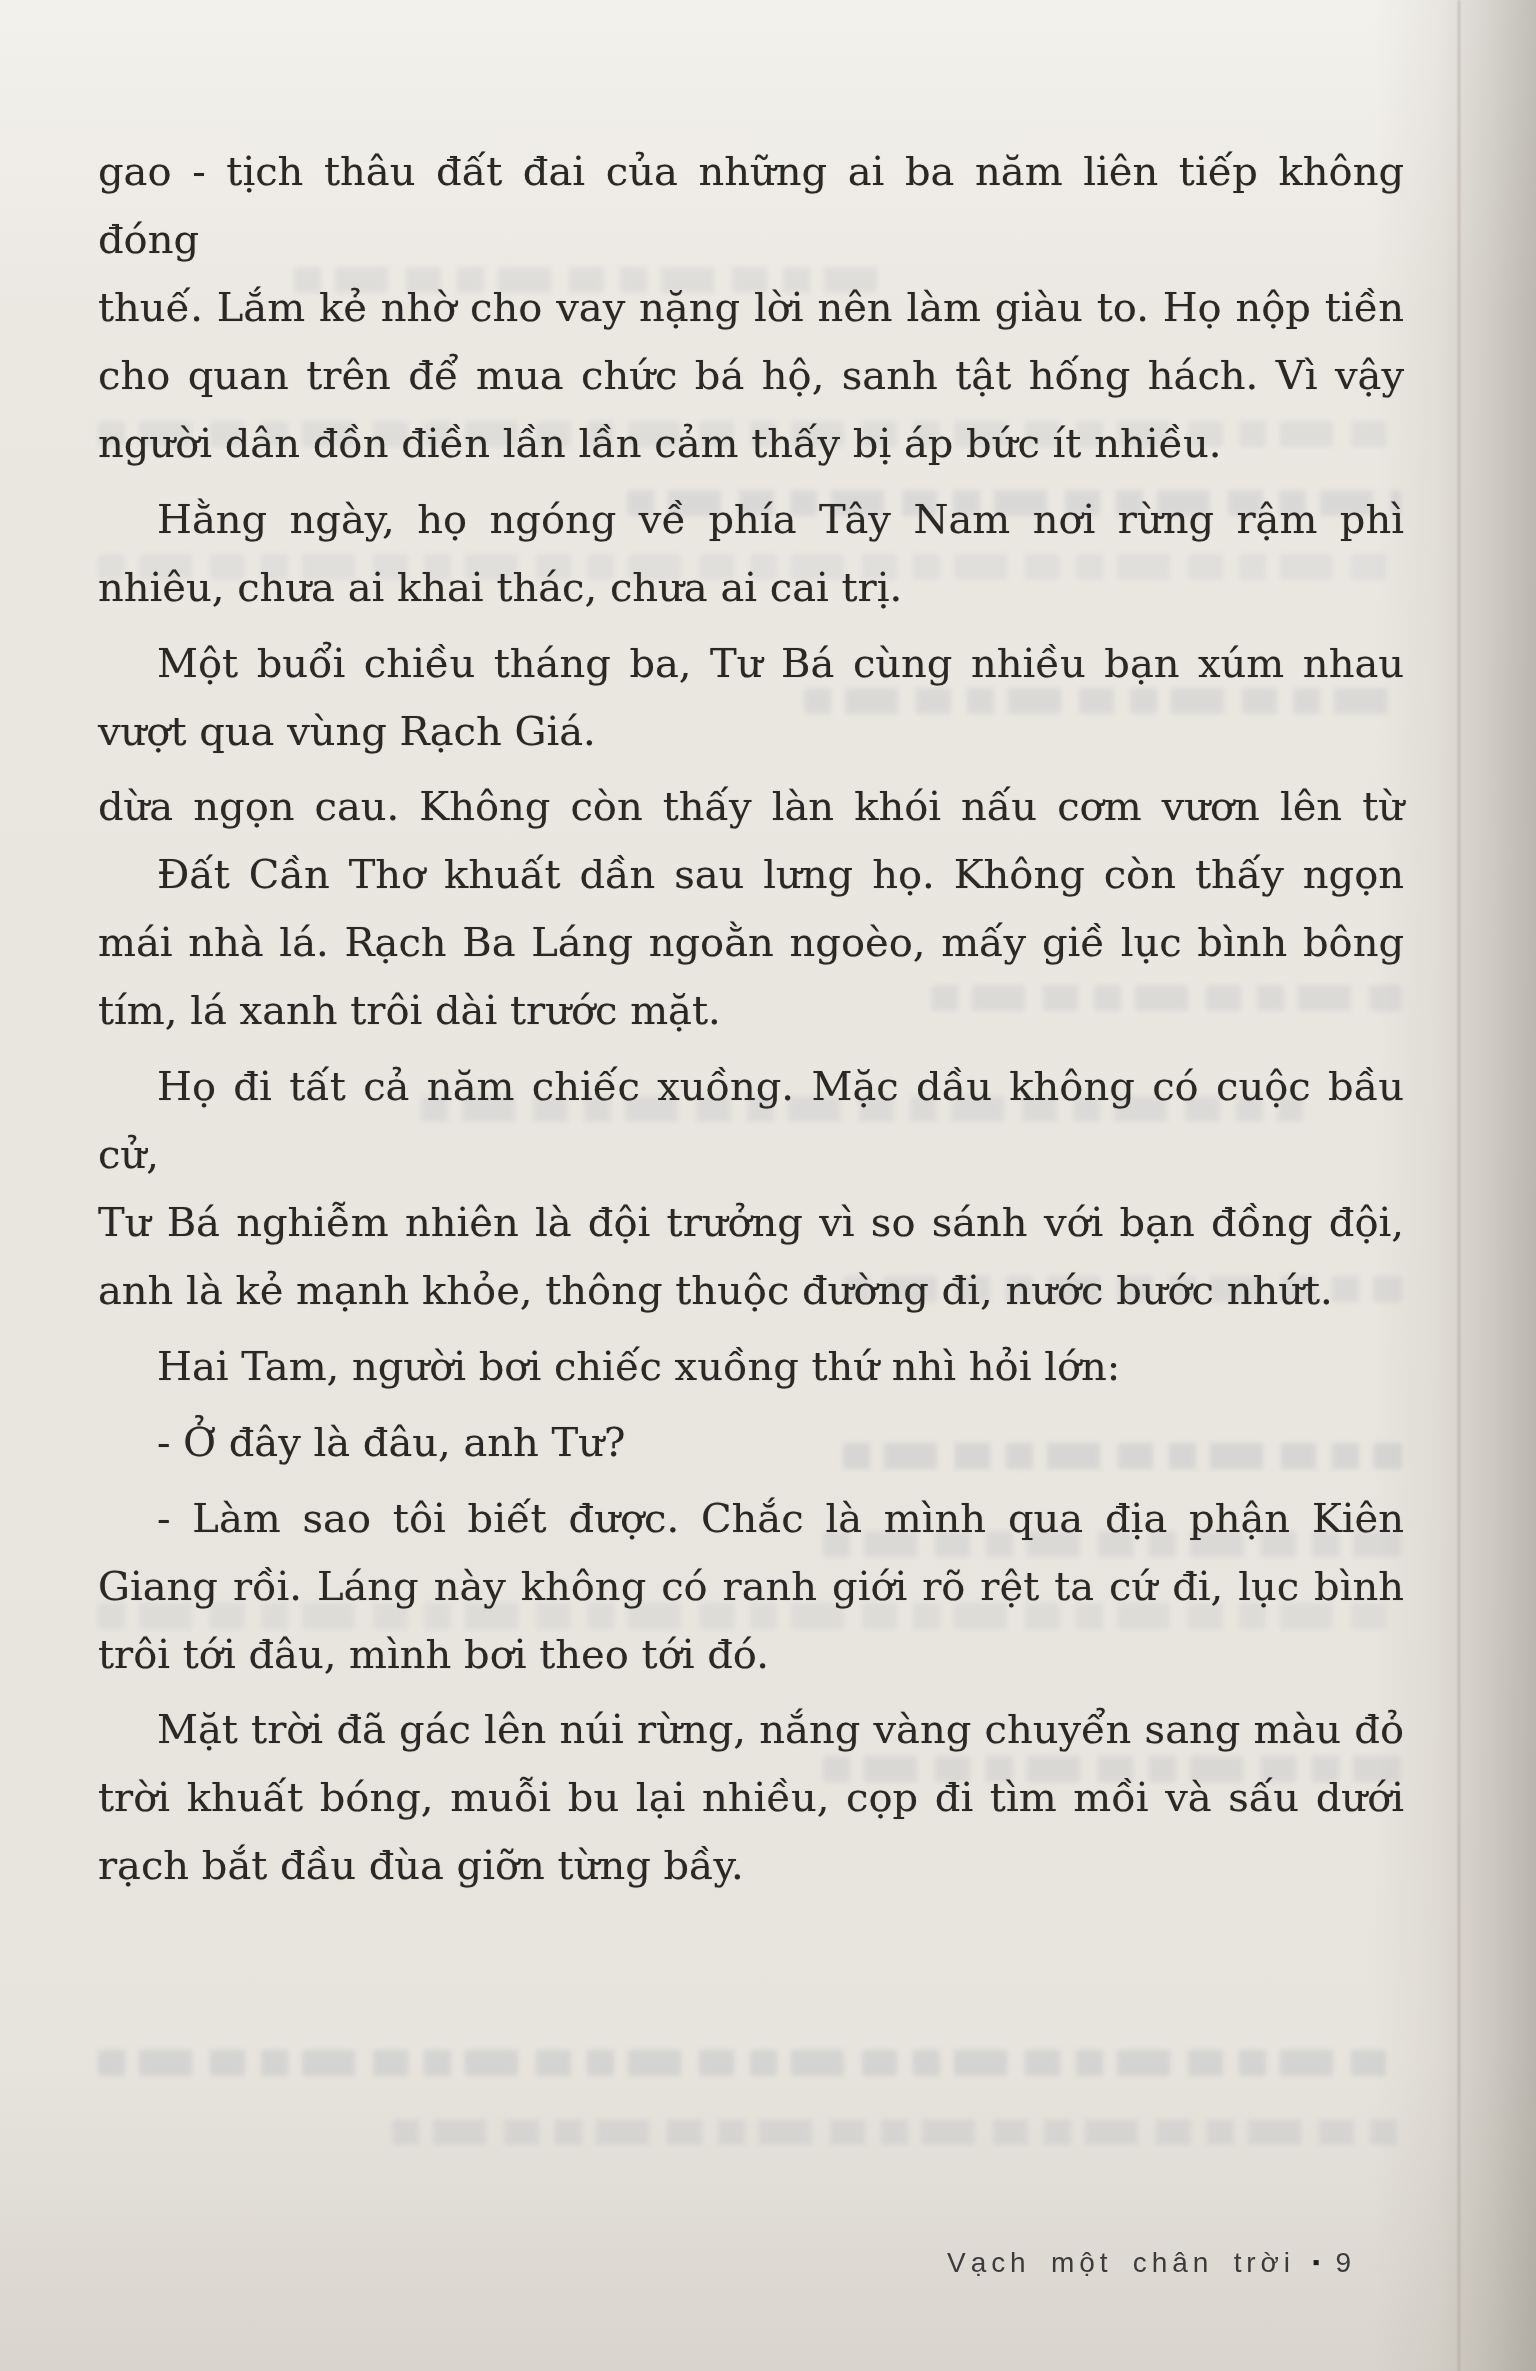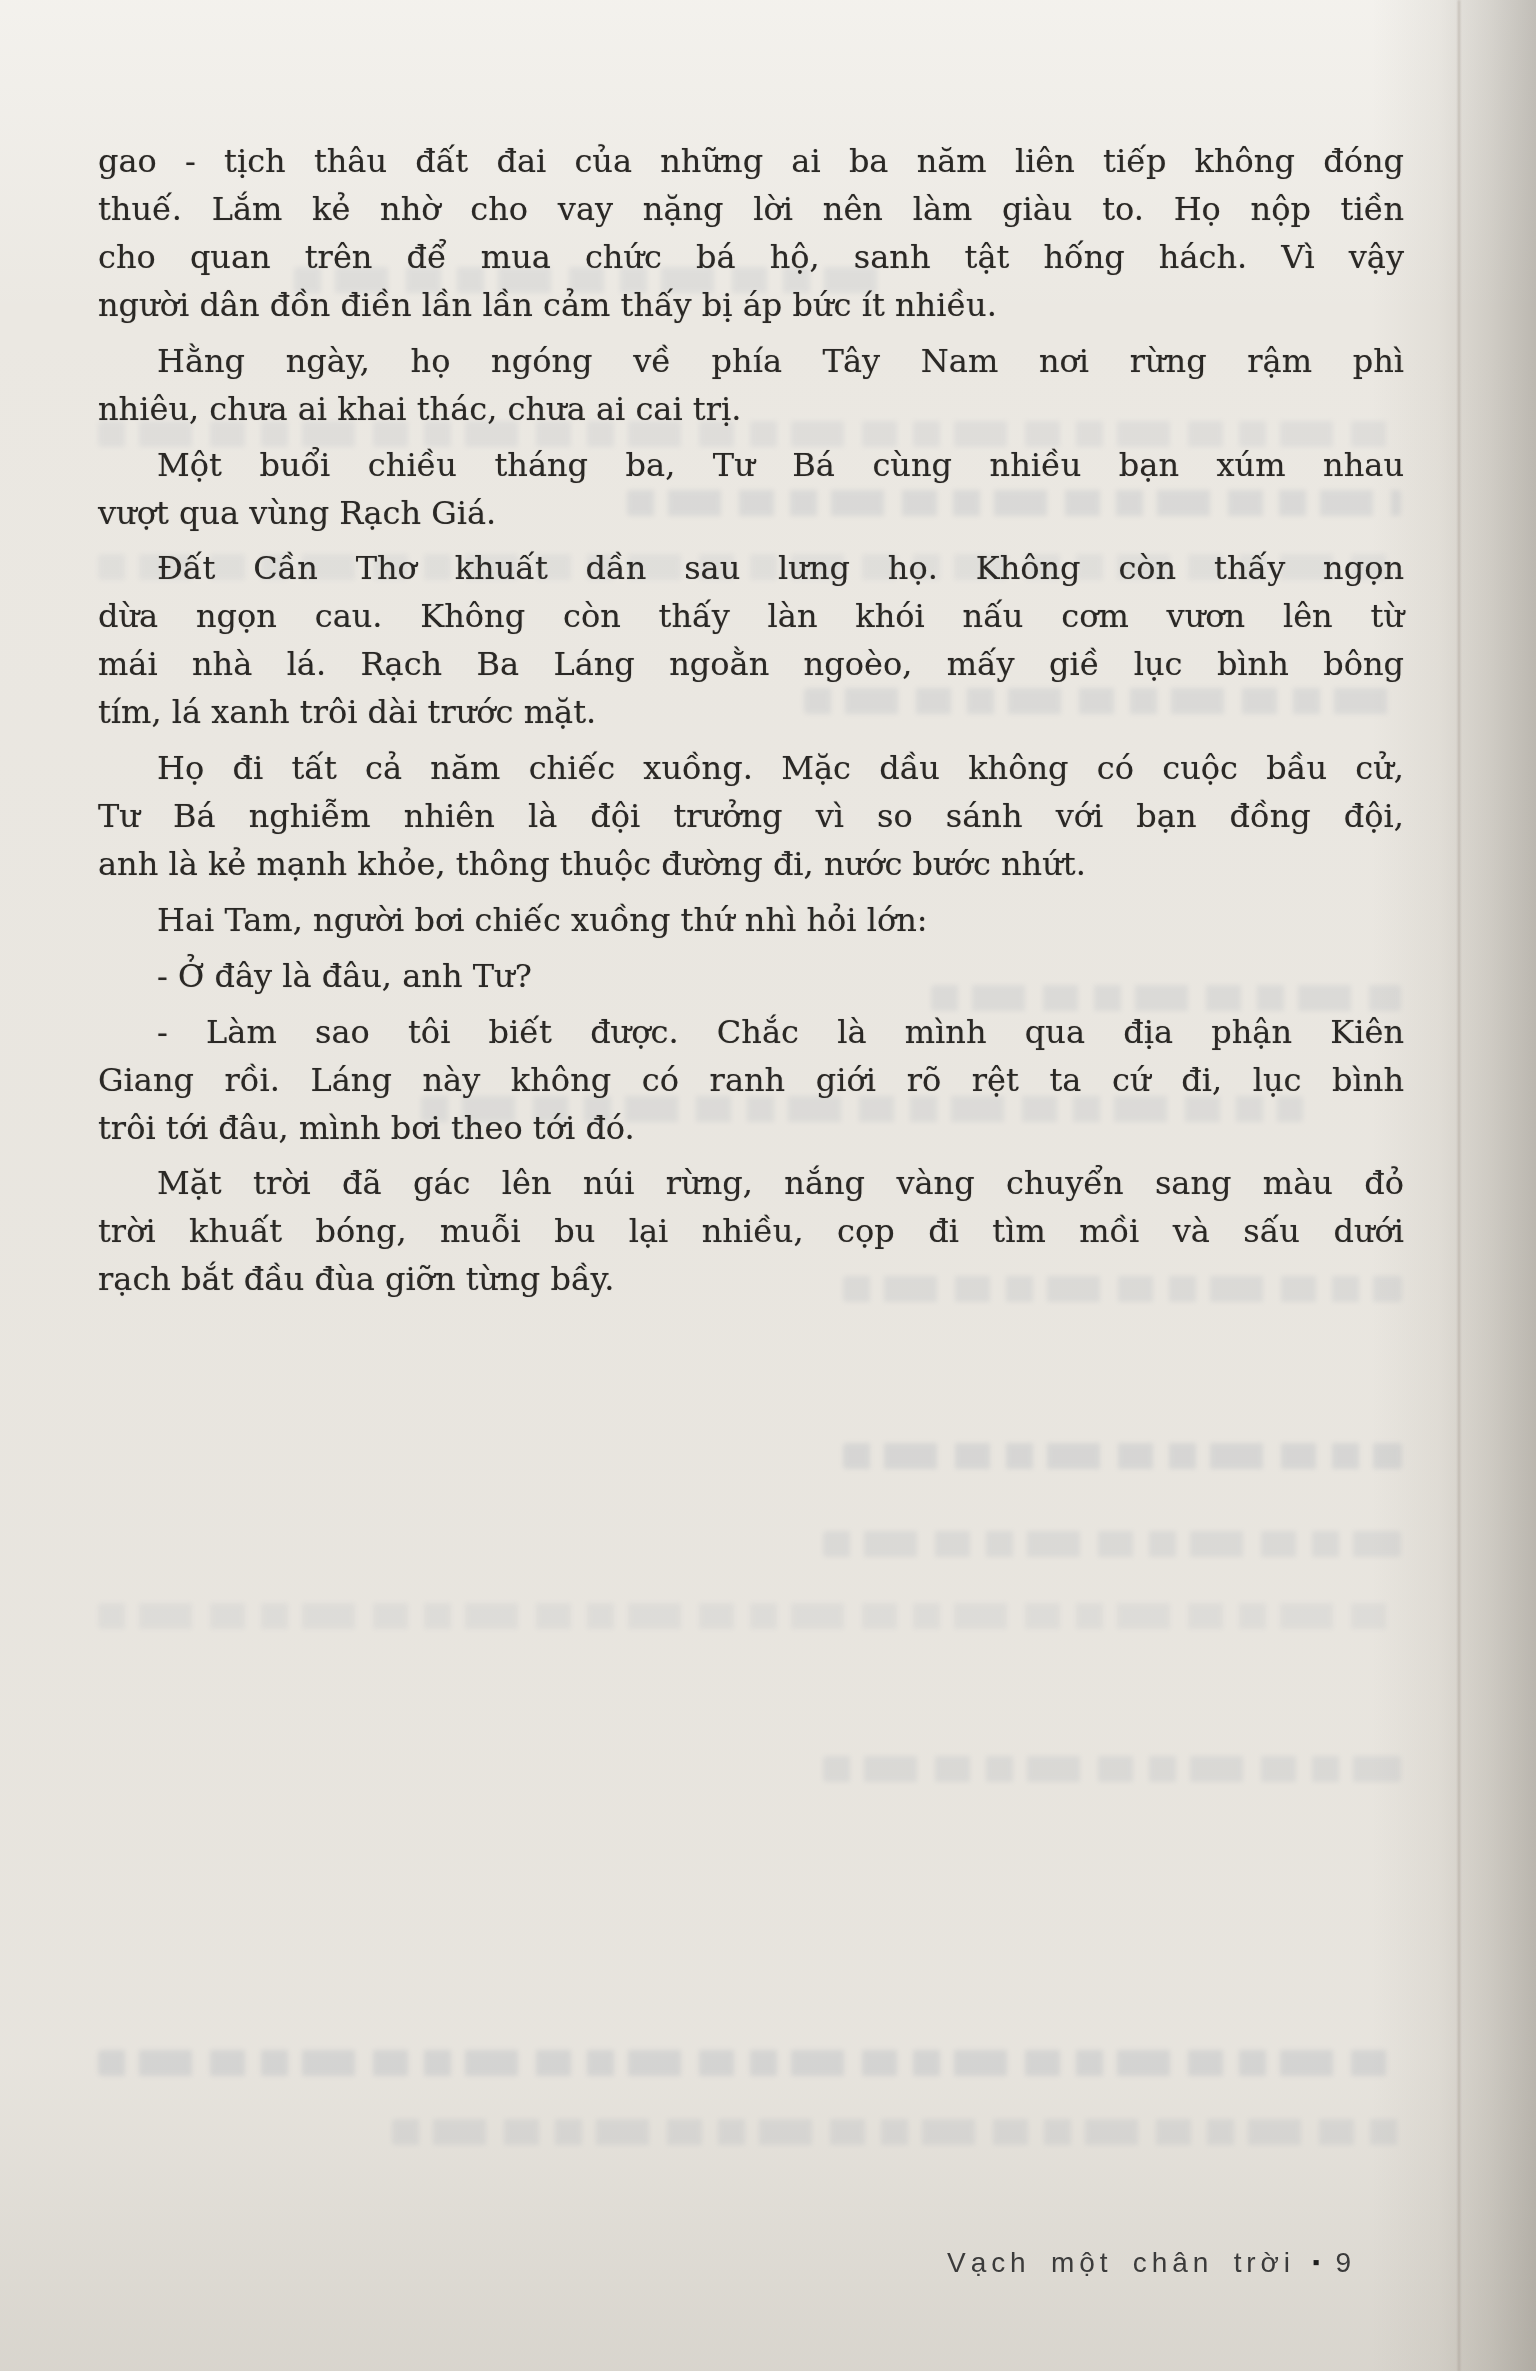--- a/index.html
+++ b/index.html
@@ -47,22 +47,22 @@
       transparent 94px, transparent 112px,
       #6e7d96 112px, #6e7d96 147px,
       transparent 147px, transparent 163px);
   }
 
   main.body-text {
     position: absolute;
     left: 98px;
     top: 137px;
     width: 1306px;
-    font-size: 32px;
-    line-height: 48px;
+    font-size: 40px;
+    line-height: 68px;
     color: #2a2825;
     text-shadow: 0 0 1px rgba(40,38,35,0.35);
   }
 
   .paragraph { margin: 0 0 7.8px 0; }
 
   .line { text-align: justify; }
   .line.fill { text-align-last: justify; }
   .line.last { text-align-last: left; }
   .line.indent { text-indent: 59px; }
@@ -119,22 +119,22 @@
       </div>
       <div class="paragraph">
         <div class="line fill indent">Hằng ngày, họ ngóng về phía Tây Nam nơi rừng rậm phì</div>
         <div class="line last">nhiêu, chưa ai khai thác, chưa ai cai trị.</div>
       </div>
       <div class="paragraph">
         <div class="line fill indent">Một buổi chiều tháng ba, Tư Bá cùng nhiều bạn xúm nhau</div>
         <div class="line last">vượt qua vùng Rạch Giá.</div>
       </div>
       <div class="paragraph">
+        <div class="line fill">dừa ngọn cau. Không còn thấy làn khói nấu cơm vươn lên từ</div>
         <div class="line fill indent">Đất Cần Thơ khuất dần sau lưng họ. Không còn thấy ngọn</div>
-        <div class="line fill">dừa ngọn cau. Không còn thấy làn khói nấu cơm vươn lên từ</div>
         <div class="line fill">mái nhà lá. Rạch Ba Láng ngoằn ngoèo, mấy giề lục bình bông</div>
         <div class="line last">tím, lá xanh trôi dài trước mặt.</div>
       </div>
       <div class="paragraph">
         <div class="line fill indent">Họ đi tất cả năm chiếc xuồng. Mặc dầu không có cuộc bầu cử,</div>
         <div class="line fill">Tư Bá nghiễm nhiên là đội trưởng vì so sánh với bạn đồng đội,</div>
         <div class="line last">anh là kẻ mạnh khỏe, thông thuộc đường đi, nước bước nhứt.</div>
       </div>
       <div class="paragraph">
         <div class="line last indent">Hai Tam, người bơi chiếc xuồng thứ nhì hỏi lớn:</div>

